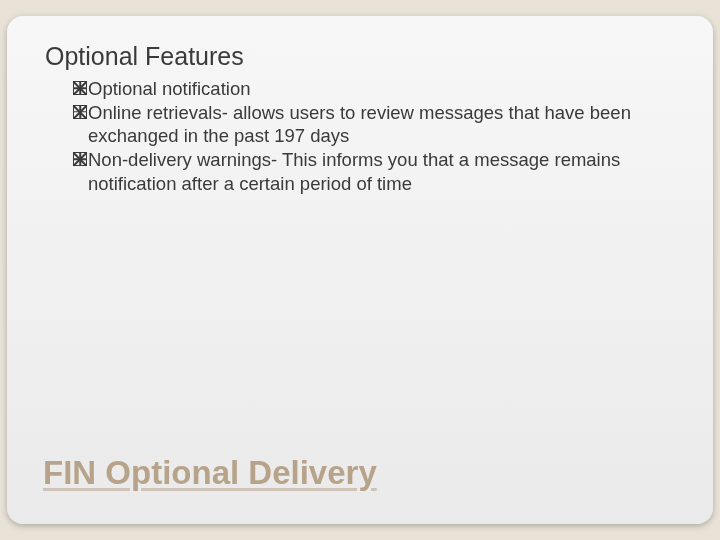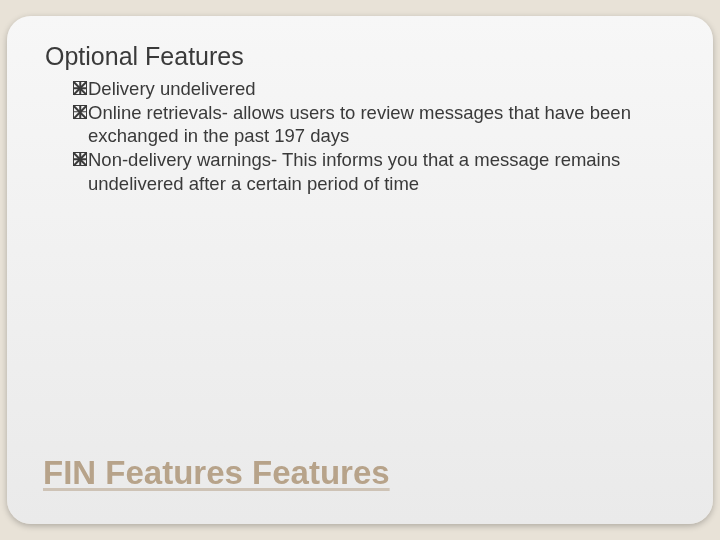--- a/index.html
+++ b/index.html
@@ -8,21 +8,21 @@
     background: #e8e2d7;
     font-family: Verdana, Geneva, sans-serif;
     display: flex;
     align-items: center;
     justify-content: center;
   }
   .slide {
     width: 706px;
     height: 508px;
     background: linear-gradient(to bottom, #f7f7f7 0%, #eaeaea 100%);
-    border-radius: 24px;
+    border-radius: 16px;
     box-shadow: 0 2px 6px rgba(0,0,0,0.25);
     padding: 26px 34px 20px 34px;
     position: relative;
     display: flex;
     flex-direction: column;
   }
   .heading {
     font-size: 25px;
     color: #3a3a3a;
     font-weight: 400;
@@ -89,32 +89,32 @@
 
 <div class="slide">
   <div class="heading">Optional Features</div>
 
   <div class="content">
     <div class="item">
       <span class="bullet-glyph">
           <span class="d1"></span>
           <span class="d2"></span>
         </span>
-      <span class="item-text">Delivery undelivered</span>
+      <span class="item-text">Optional notification</span>
     </div>
     <div class="item">
       <span class="bullet-glyph">
           <span class="d1"></span>
           <span class="d2"></span>
         </span>
       <span class="item-text">Online retrievals- allows users to review messages that have been exchanged in the past 197 days</span>
     </div>
     <div class="item">
       <span class="bullet-glyph">
           <span class="d1"></span>
           <span class="d2"></span>
         </span>
-      <span class="item-text">Non-delivery warnings- This informs you that a message remains undelivered after a certain period of time</span>
+      <span class="item-text">Non-delivery warnings- This informs you that a message remains notification after a certain period of time</span>
     </div>
   </div>
 
-  <div class="footer-title">FIN Features Features</div>
+  <div class="footer-title">FIN Optional Delivery</div>
 </div>
 
 </body></html>

